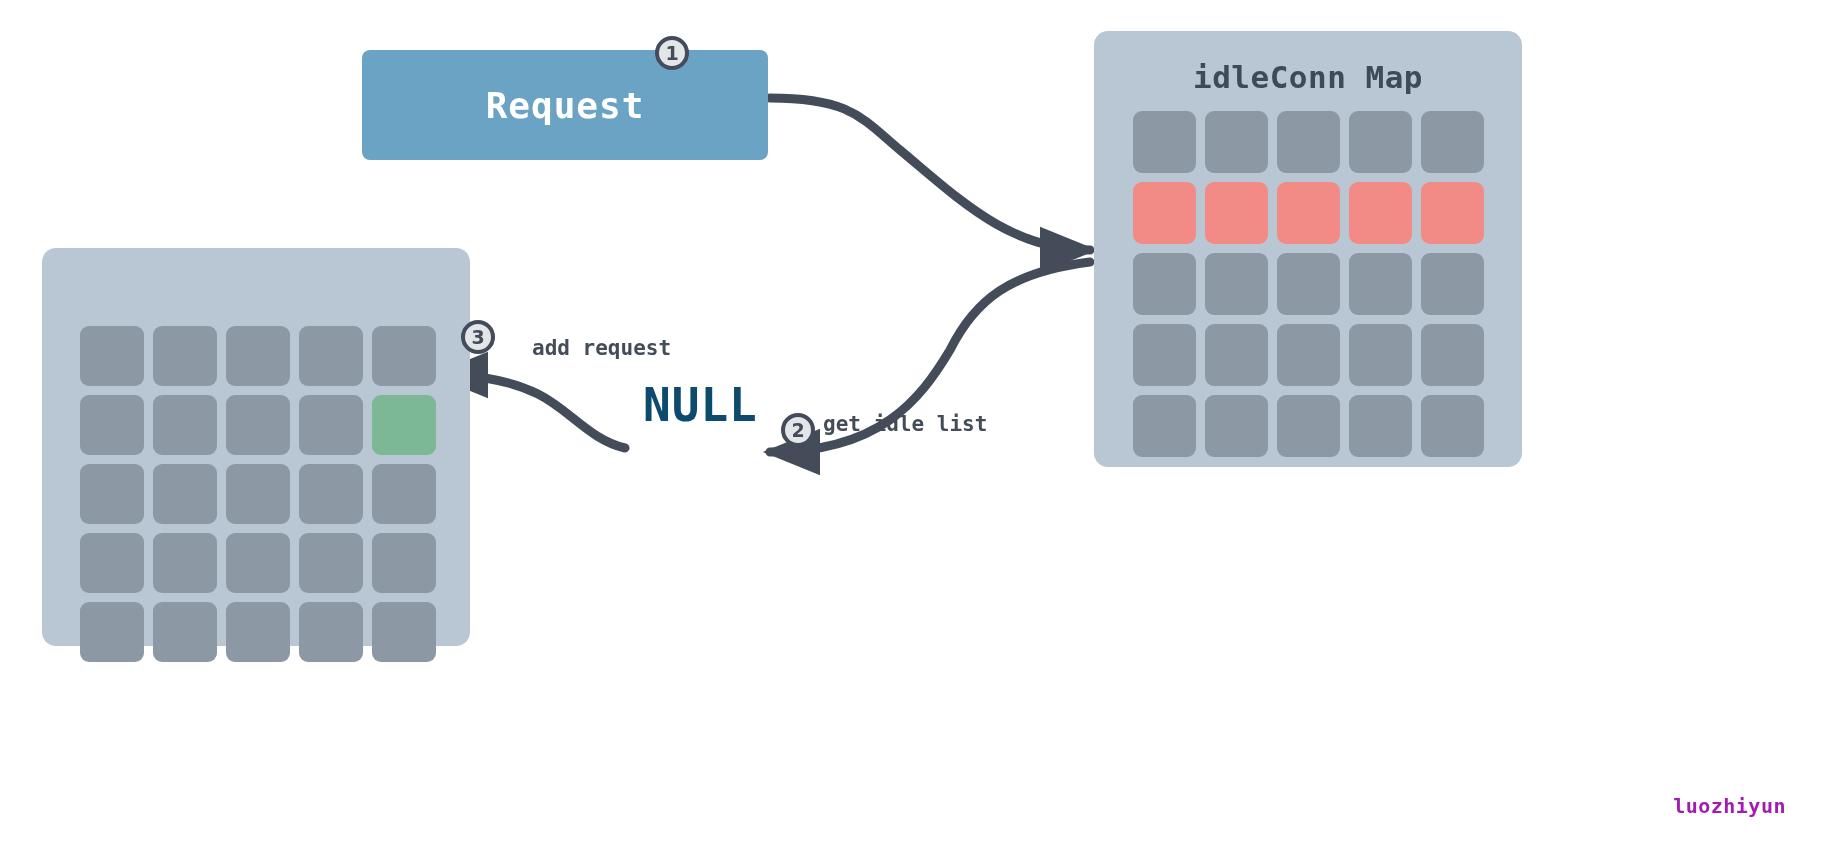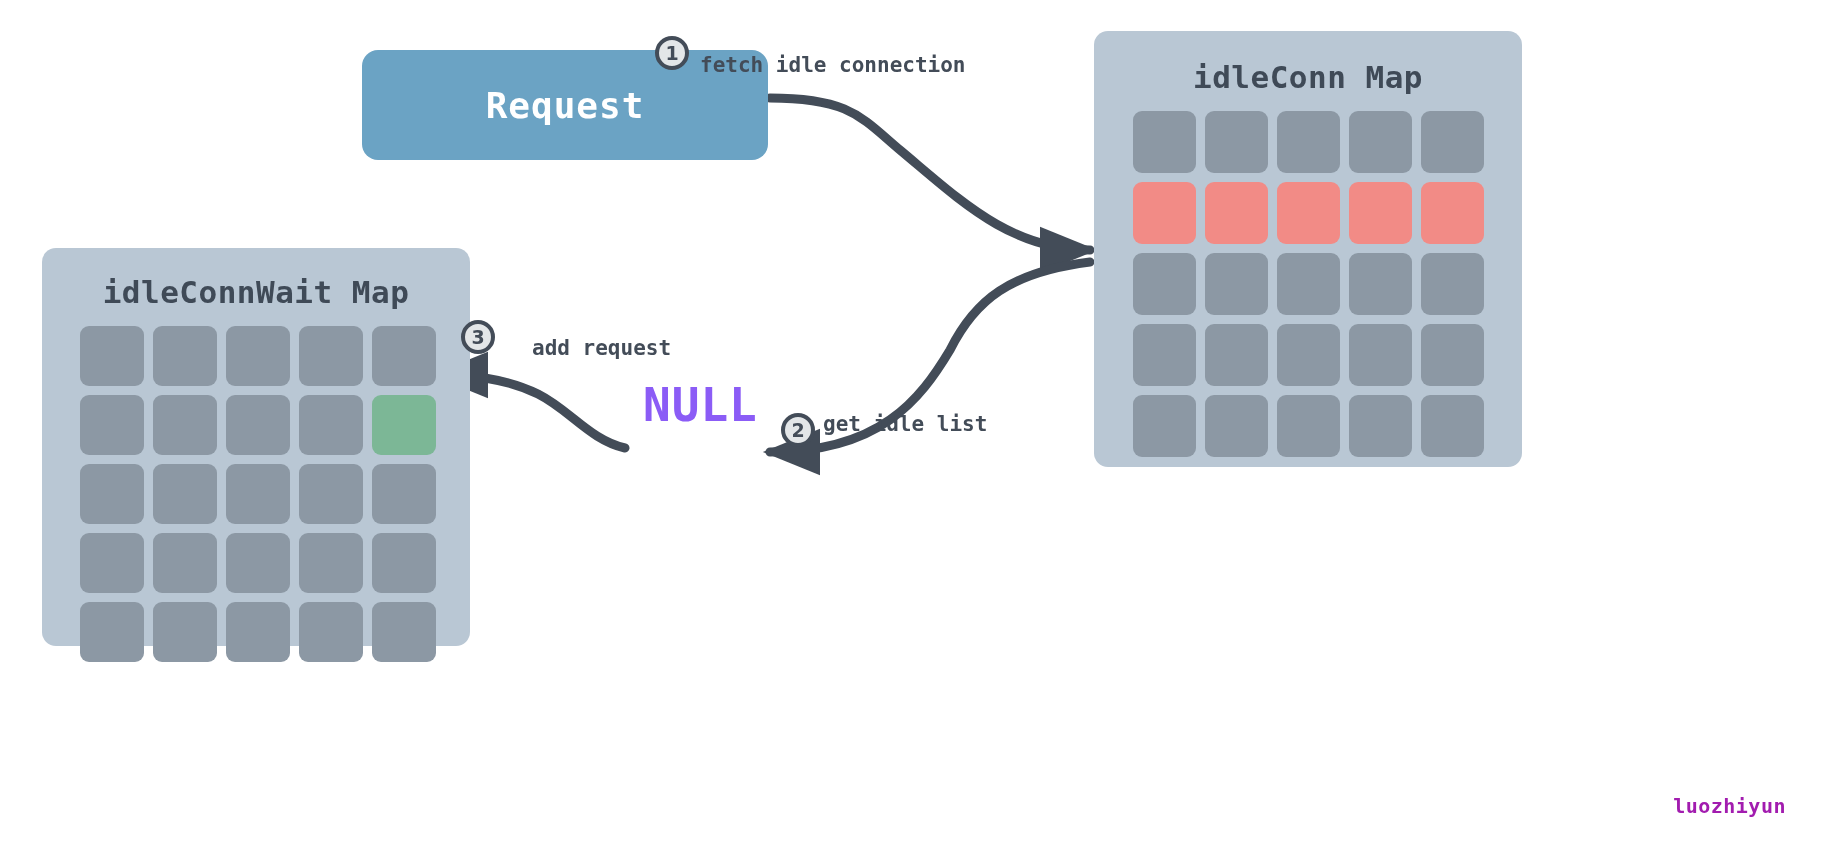--- a/index.html
+++ b/index.html
@@ -19,21 +19,21 @@
   }
 
   
   .request-node {
     position: absolute;
     left: 362px;
     top: 50px;
     width: 406px;
     height: 110px;
     background: #6ba3c4;
-    border-radius: 16px;
+    border-radius: 8px;
     display: flex;
     align-items: center;
     justify-content: center;
   }
   .request-label {
     color: #ffffff;
     font-size: 36px;
     font-weight: bold;
     letter-spacing: 1px;
     font-family: "DejaVu Sans Mono", "Liberation Mono", monospace;
@@ -98,21 +98,21 @@
     width: 351px;
     grid-template-columns: repeat(5, 63px);
     grid-auto-rows: 62px;
   }
 
   
   .null-text {
     position: absolute;
     left: 643px;
     top: 378px;
-    color: #8b5cf6;
+    color: #0c4a6e;
     font-size: 46px;
     font-weight: bold;
     letter-spacing: 1px;
     font-family: "DejaVu Sans Mono", "Liberation Mono", monospace;
   }
 
   
   .step-badge {
     position: absolute;
     width: 34px;
@@ -215,21 +215,20 @@
         <div class="map-cell"></div>
         <div class="map-cell"></div>
         <div class="map-cell"></div>
         <div class="map-cell"></div>
         <div class="map-cell"></div>
         <div class="map-cell"></div>
       </div>
   </div>
 
   <div id="idleconnwait-panel" class="map-panel">
-    <div class="map-title">idleConnWait Map</div>
     <div class="map-grid" id="idleconnwait-grid">
         <div class="map-cell"></div>
         <div class="map-cell"></div>
         <div class="map-cell"></div>
         <div class="map-cell"></div>
         <div class="map-cell"></div>
         <div class="map-cell"></div>
         <div class="map-cell"></div>
         <div class="map-cell"></div>
         <div class="map-cell"></div>
@@ -248,21 +247,20 @@
         <div class="map-cell"></div>
         <div class="map-cell"></div>
         <div class="map-cell"></div>
         <div class="map-cell"></div>
       </div>
   </div>
 
   <div class="null-text">NULL</div>
 
   <div class="step-badge" id="badge-1">1</div>
-  <div class="step-label" id="label-1">fetch idle connection</div>
 
   <div class="step-badge" id="badge-2">2</div>
   <div class="step-label" id="label-2">get idle list</div>
 
   <div class="step-badge" id="badge-3">3</div>
   <div class="step-label" id="label-3">add request</div>
 
   <div class="watermark">luozhiyun</div>
 
 </div>

